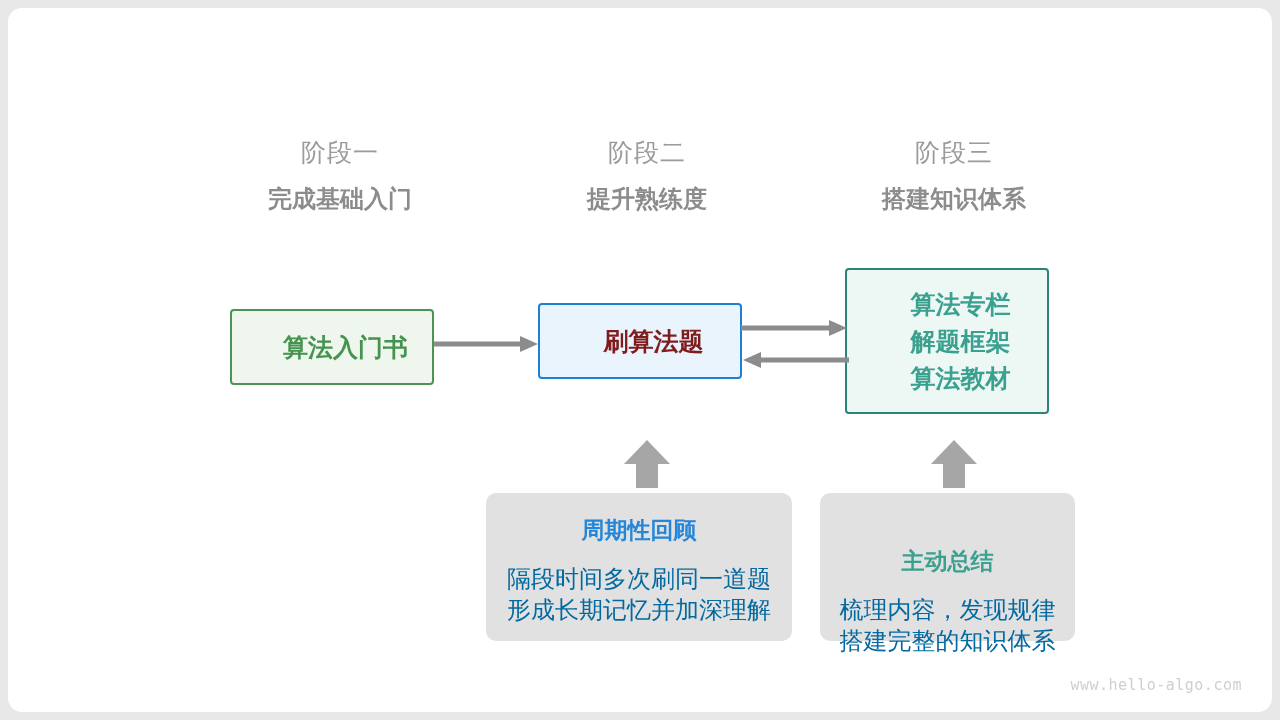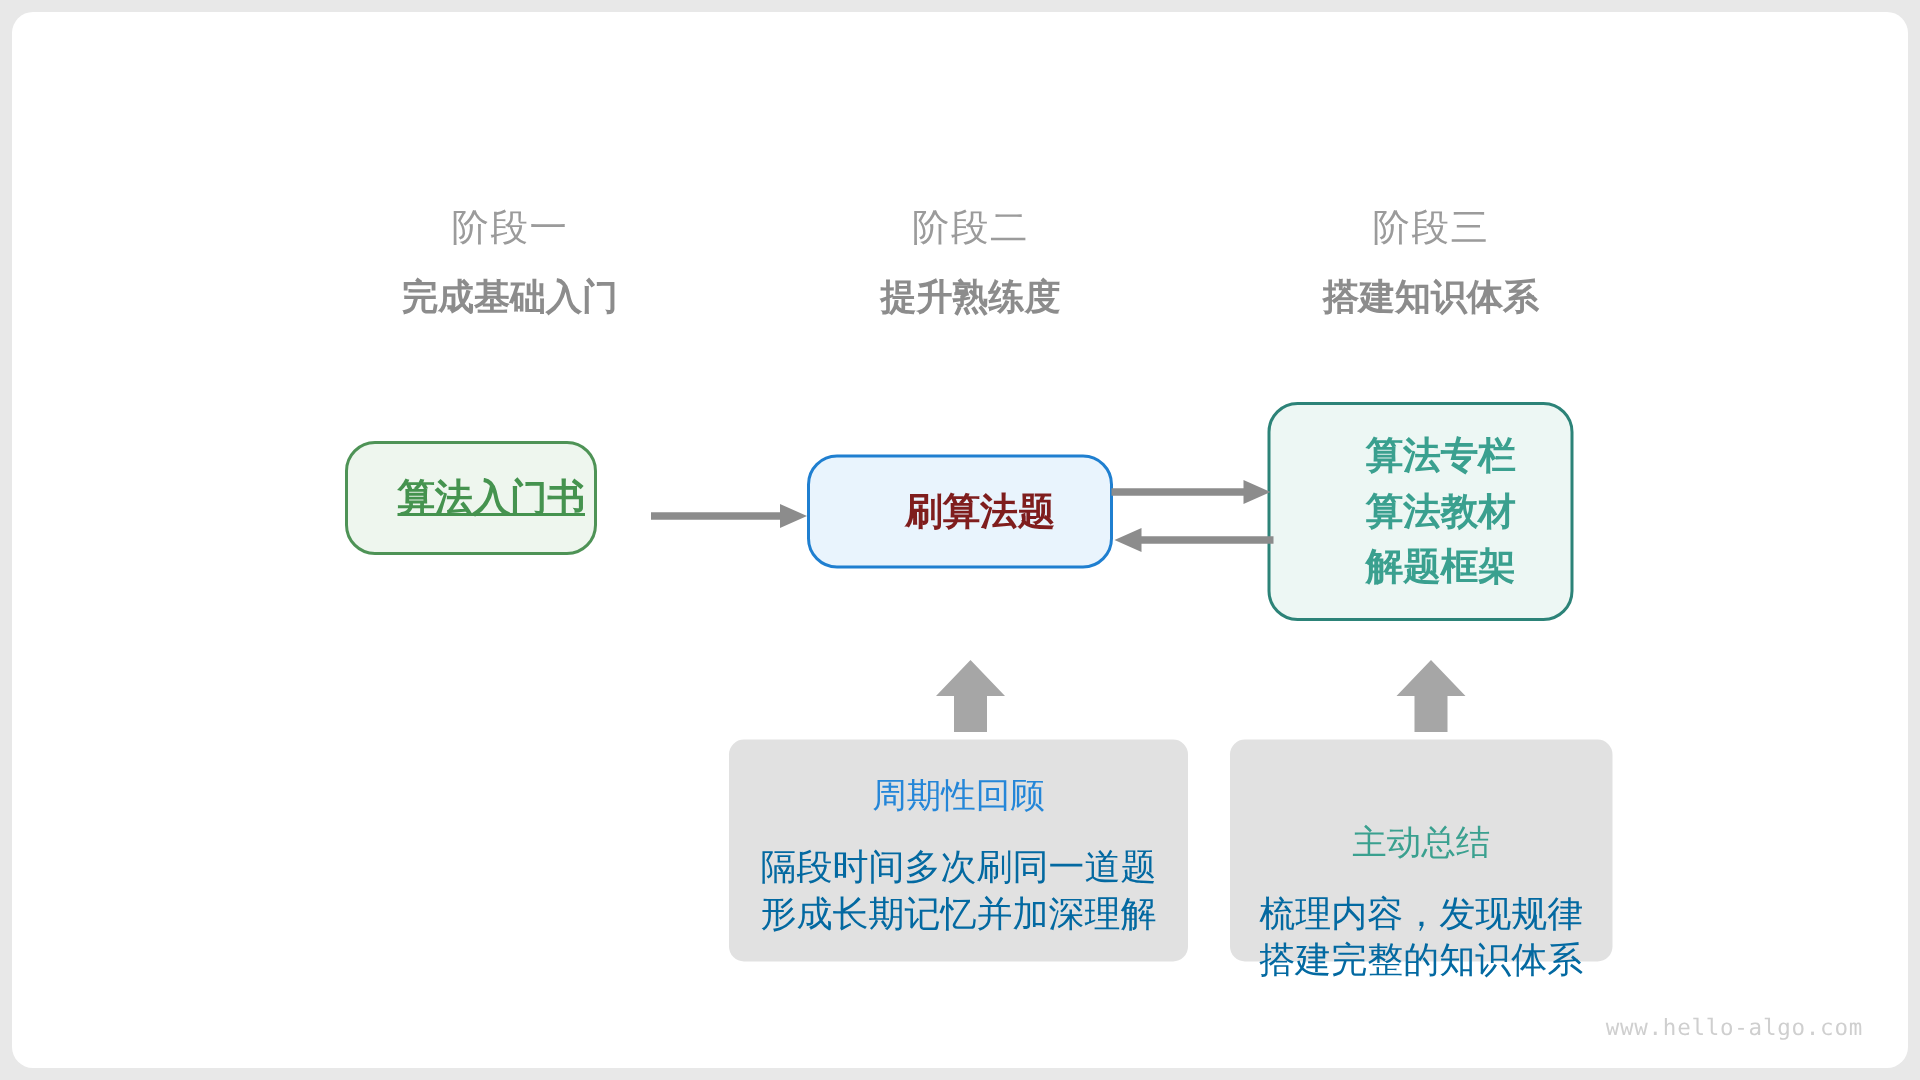--- a/index.html
+++ b/index.html
@@ -43,21 +43,21 @@
     color: #8c8c8c;
     line-height: 32px;
     margin-top: 15px;
     white-space: nowrap;
   }
 
   
   .node {
     position: absolute;
     box-sizing: border-box;
-    border-radius: 20px;
+    border-radius: 4px;
     display: flex;
     flex-direction: column;
     align-items: center;
     justify-content: center;
     font-weight: bold;
     font-size: 25px;
     line-height: 37px;
     padding-left: 27px;
   }
   .node.green {
@@ -82,21 +82,21 @@
     box-sizing: border-box;
     background: #e1e1e1;
     border-radius: 10px;
     display: flex;
     flex-direction: column;
     align-items: center;
     padding-top: 22px;
   }
   .note-title {
     font-size: 23px;
-    font-weight: normal;
+    font-weight: bold;
     line-height: 30px;
     white-space: nowrap;
   }
   .note-title.blue { color: #2486d8; }
   .note-title.teal { color: #3aa08f; margin-top: 31px; }
   .note-body {
     margin-top: 18px;
     font-size: 24px;
     color: #0369a1;
     line-height: 31px;
@@ -132,32 +132,32 @@
   <div class="stage" style="left:202px; top:128px;">
     <div class="stage-num">阶段一</div>
     <div class="stage-title">完成基础入门</div>
   </div>
 
   <div class="stage" style="left:816px; top:128px;">
     <div class="stage-num">阶段三</div>
     <div class="stage-title">搭建知识体系</div>
   </div>
 
-  <div class="node green" style="left:222px; top:286px; width:168px; height:76px;text-decoration:underline;">
+  <div class="node green" style="left:222px; top:301px; width:204px; height:76px;">
     <span>算法入门书</span>
   </div>
 
   <div class="node blue" style="left:530px; top:295px; width:204px; height:76px;">
     <span>刷算法题</span>
   </div>
 
   <div class="node teal" style="left:837px; top:260px; width:204px; height:146px;">
     <span>算法专栏</span>
+    <span>解题框架</span>
     <span>算法教材</span>
-    <span>解题框架</span>
   </div>
 
   <div class="conn" style="left:426px; top:320px; width:106px; height:32px;">
     <svg width="106" height="32" viewBox="0 0 106 32">
       <line x1="0" y1="16" x2="92" y2="16" stroke="#8c8c8c" stroke-width="5"></line>
       <polygon points="104,16 86,8 86,24" fill="#8c8c8c"></polygon>
     </svg>
   </div>
 
   <div class="conn" style="left:733px; top:304px; width:108px; height:32px;">

